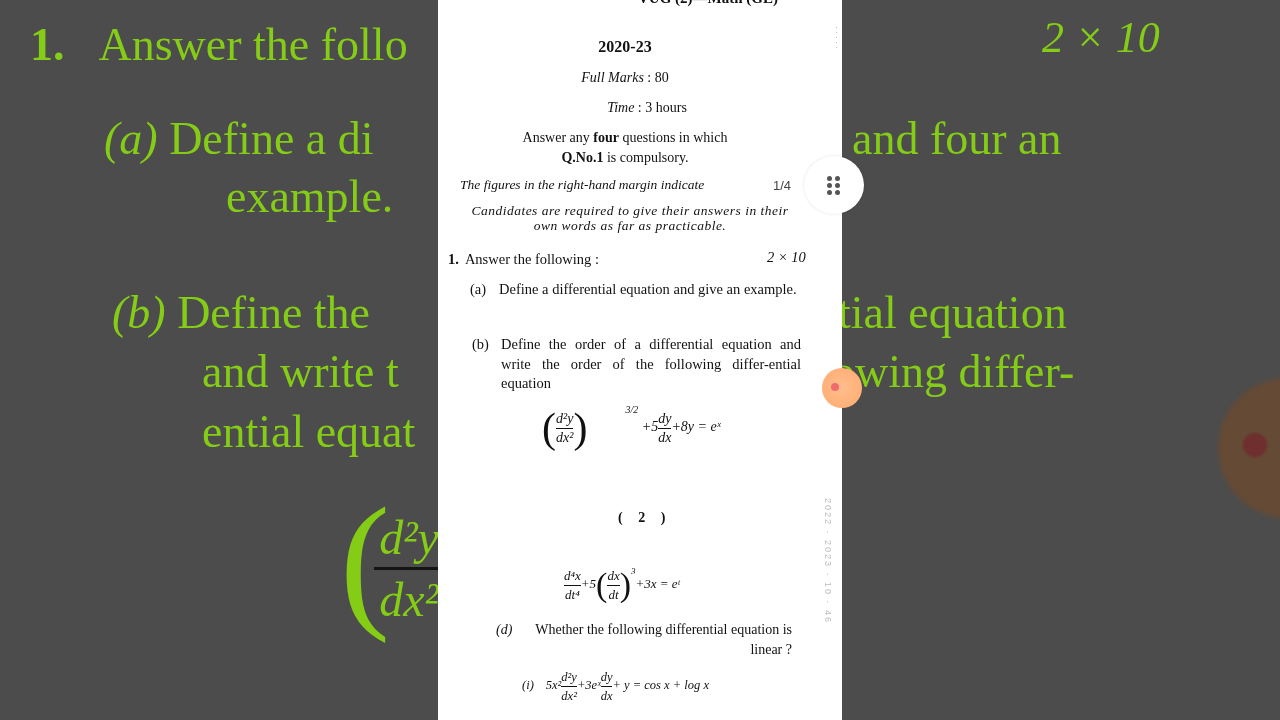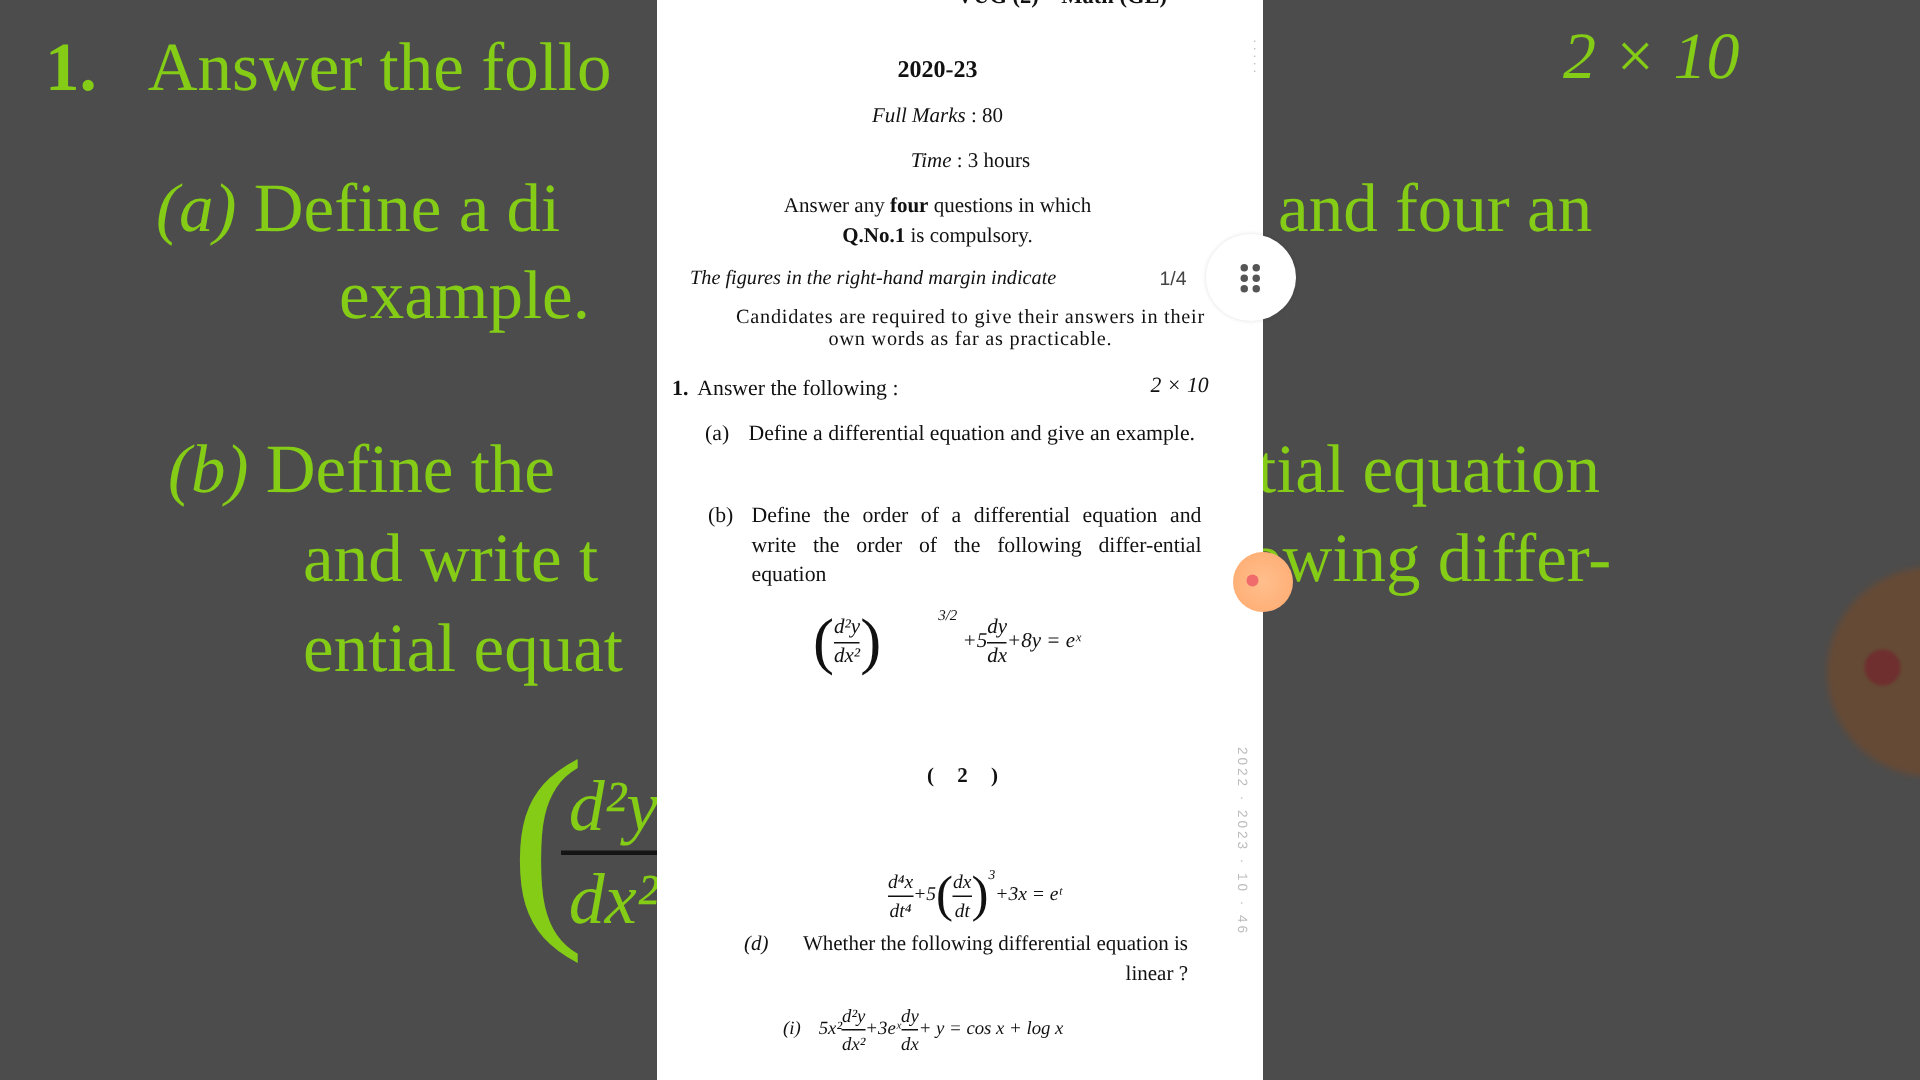--- a/index.html
+++ b/index.html
@@ -34,21 +34,21 @@
   .page2 { top: 488px; height: 232px; }
 
   .header-cut { position: absolute; left: 200px; top: -10px; font-size: 15px; font-weight: bold; color: #111; }
   .center { position: absolute; left: 0; width: 374px; text-align: center; }
   .year { top: 38px; font-size: 16px; font-weight: bold; }
   .marks { top: 70px; font-size: 14px; }
   .time { top: 100px; font-size: 14px; padding-left: 44px; }
   .instr1 { top: 130px; font-size: 14px; }
   .instr2 { top: 150px; font-size: 14px; }
   .instr3 { left: 22px; text-align: left; top: 177px; font-size: 13.5px; font-style: italic; width: auto; }
-  .instr4 { top: 203px; font-size: 13.5px; line-height: 15px; left: 39px; width: 340px; letter-spacing: 0.5px; }
+  .instr4 { top: 203px; font-size: 13.5px; font-style: italic; line-height: 15px; left: 22px; width: 340px; letter-spacing: 0.5px; }
   .b { font-weight: bold; }
   .it { font-style: italic; }
 
   .q1 { position: absolute; left: 10px; top: 251px; font-size: 14.5px; }
   .q1 .n { font-weight: bold; margin-right: 6px; }
   .q1-marks { position: absolute; left: 329px; top: 249px; font-size: 14.5px; font-style: italic; }
   .sub { position: absolute; font-size: 14.5px; line-height: 19.5px; }
   .sub .lbl { position: absolute; left: 0; top: 0; }
   .sub .txt { position: absolute; left: 29px; top: 0; width: 300px; text-align: justify; }
   .sub-a { left: 32px; top: 280px; width: 330px; height: 40px; }
@@ -141,21 +141,21 @@
     <div class="sub sub-d">
       <span class="lbl it">(d)</span>
       <span class="txt">Whether the following differential equation is linear ?</span>
     </div>
     <div class="eq eq3">
       <span class="lbl">(i)</span><span>5x²</span><span class="frac"><span>d²y</span><span class="line"></span><span>dx²</span></span><span>+3eˣ</span><span class="frac"><span>dy</span><span class="line"></span><span>dx</span></span><span>+ y = cos x + log x</span>
     </div>
   </div>
 </div>
 
-<div class="eq eq2" style="left:592px;margin-top:12px;">
+<div class="eq eq2" style="left:564px;">
   <span class="frac"><span>d⁴x</span><span class="line"></span><span>dt⁴</span></span><span>+5</span><span class="paren">(</span><span class="frac"><span>dx</span><span class="line"></span><span>dt</span></span><span class="paren">)</span><span class="pow">3</span><span>+3x = eᵗ</span>
 </div>
 
 <div class="page-indicator">1/4</div>
 <div class="menu-button">
   <span class="dots">
       <i></i>
       <i></i>
       <i></i>
       <i></i>

